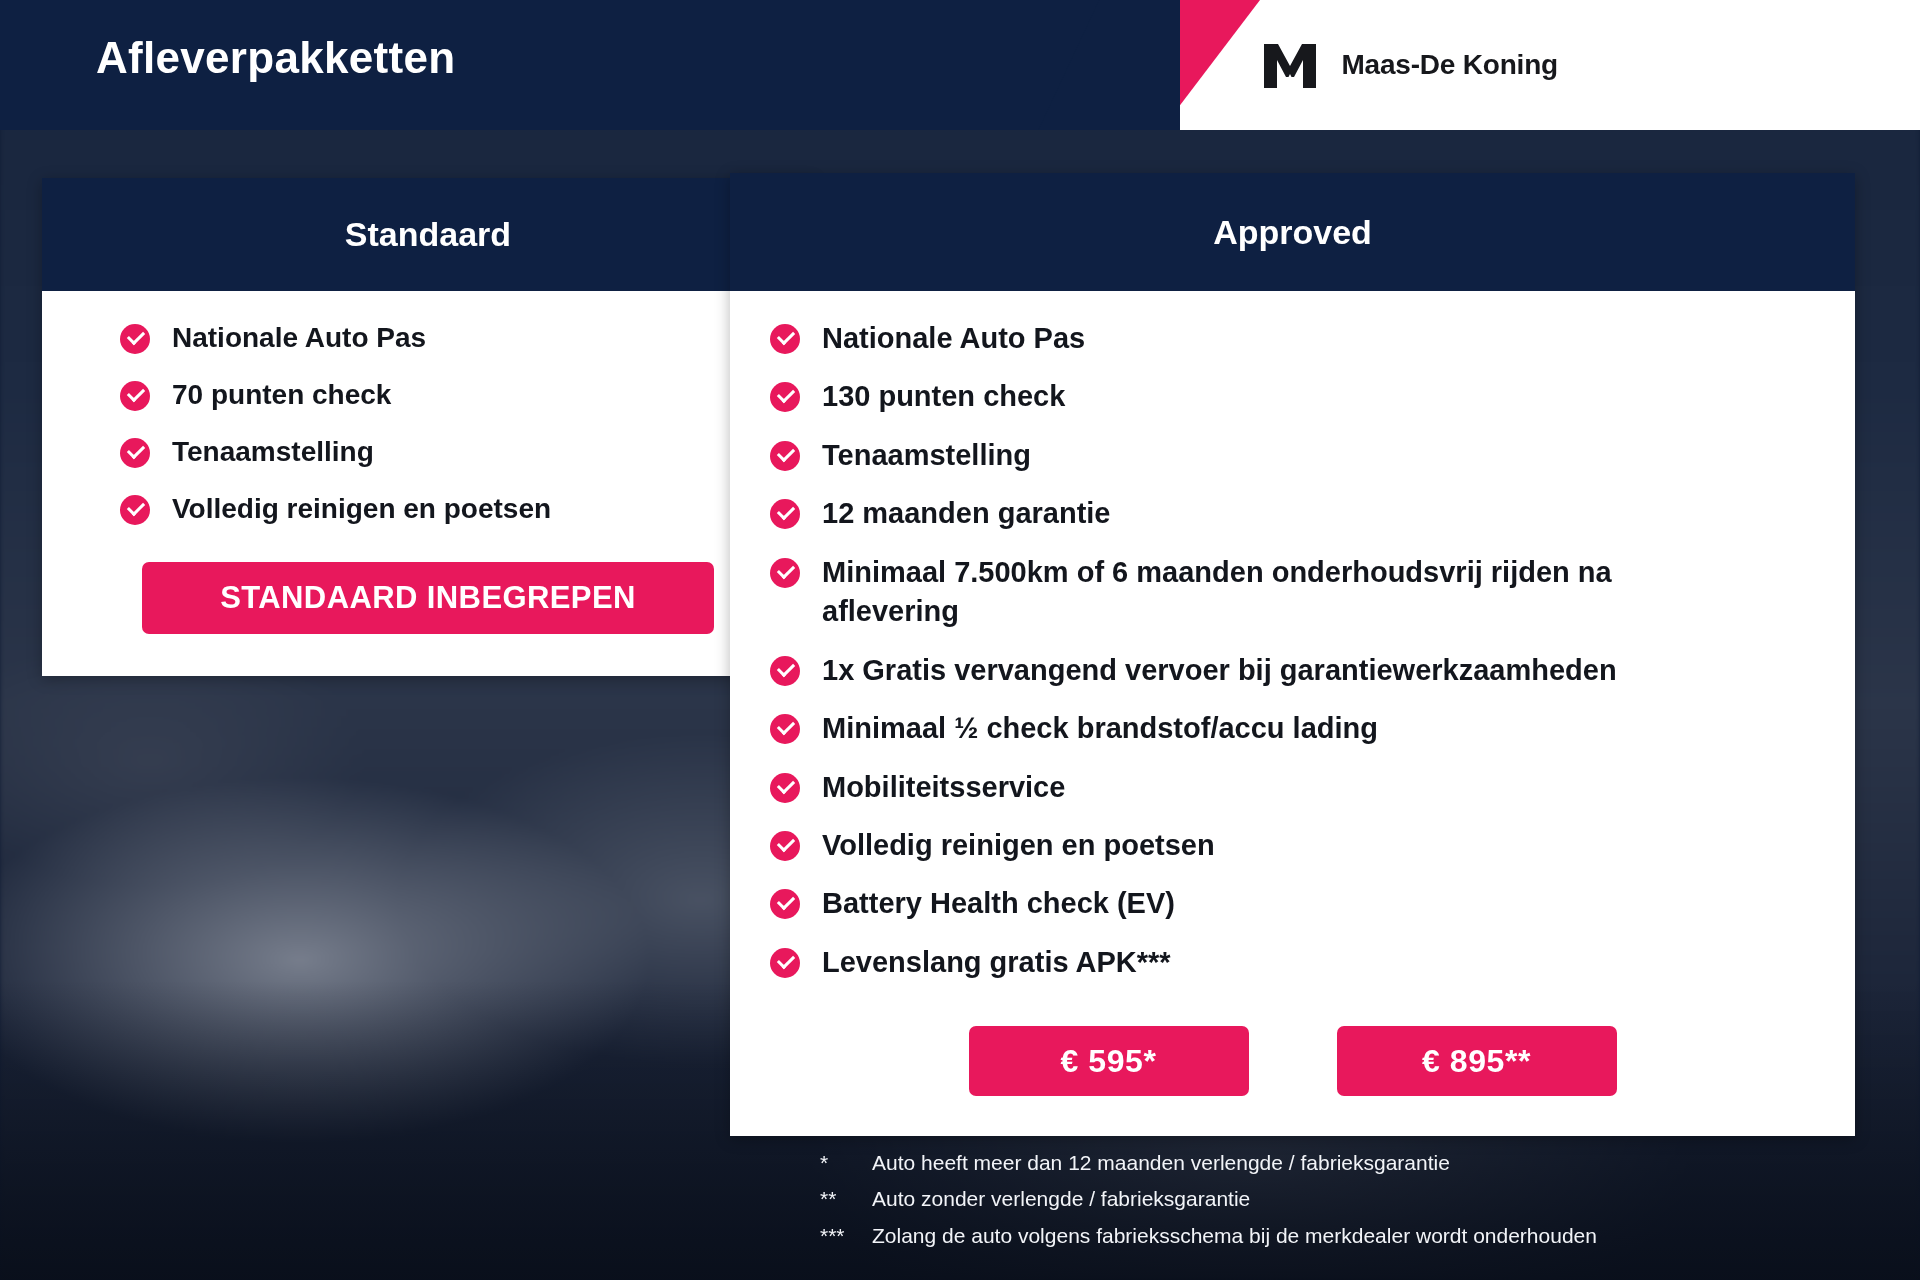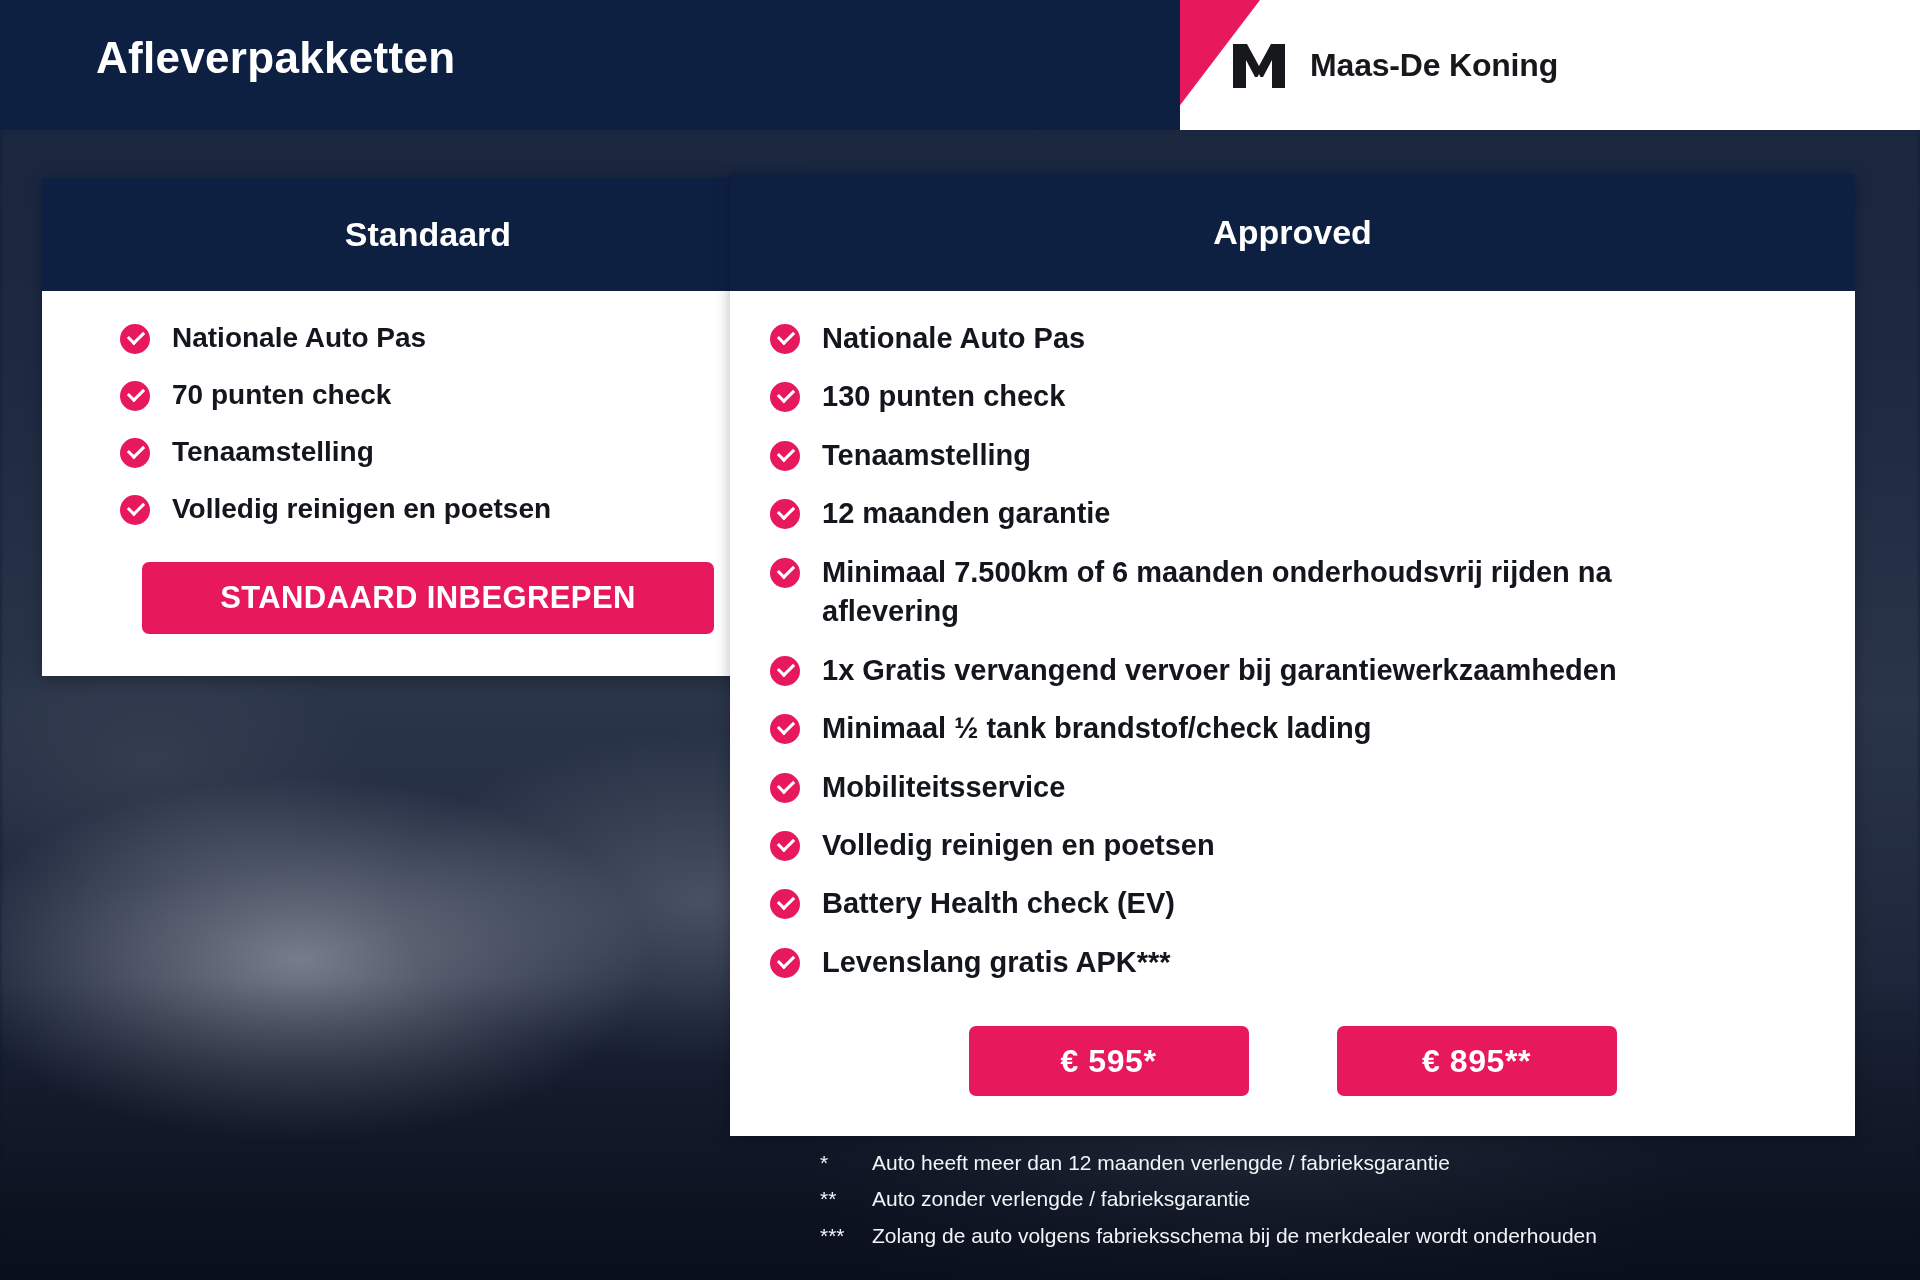--- a/index.html
+++ b/index.html
@@ -102,21 +102,21 @@
     top: 36px;
     display: flex;
     align-items: center;
     gap: 22px;
   }
   .brand-mark {
     width: 58px;
     height: 58px;
   }
   .brand-name {
-    font-size: 32px;
+    font-size: 28px;
     font-weight: bold;
     color: #17181c;
     letter-spacing: -0.2px;
     white-space: nowrap;
   }
 
   
   .card {
     position: absolute;
     background: #ffffff;
@@ -325,21 +325,21 @@
       <li class="list-item">
         <span class="check"></span>
         <span class="item-text" style="max-width:860px">Minimaal 7.500km of 6 maanden onderhoudsvrij rijden na aflevering</span>
       </li>
       <li class="list-item">
         <span class="check"></span>
         <span class="item-text">1x Gratis vervangend vervoer bij garantiewerkzaamheden</span>
       </li>
       <li class="list-item">
         <span class="check"></span>
-        <span class="item-text">Minimaal ½ tank brandstof/check lading</span>
+        <span class="item-text">Minimaal ½ check brandstof/accu lading</span>
       </li>
       <li class="list-item">
         <span class="check"></span>
         <span class="item-text">Mobiliteitsservice</span>
       </li>
       <li class="list-item">
         <span class="check"></span>
         <span class="item-text">Volledig reinigen en poetsen</span>
       </li>
       <li class="list-item">

